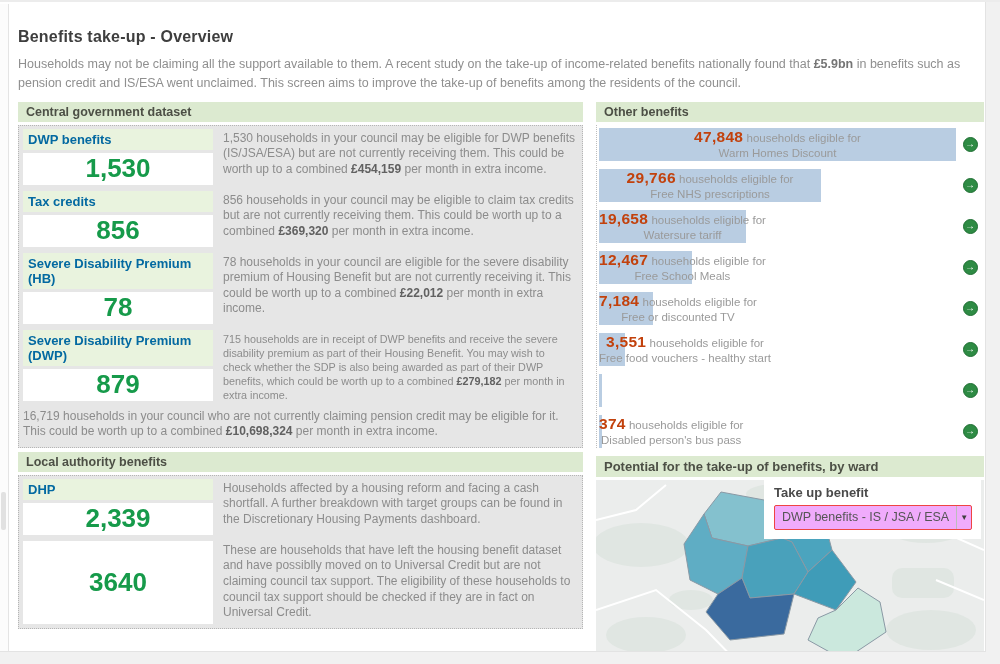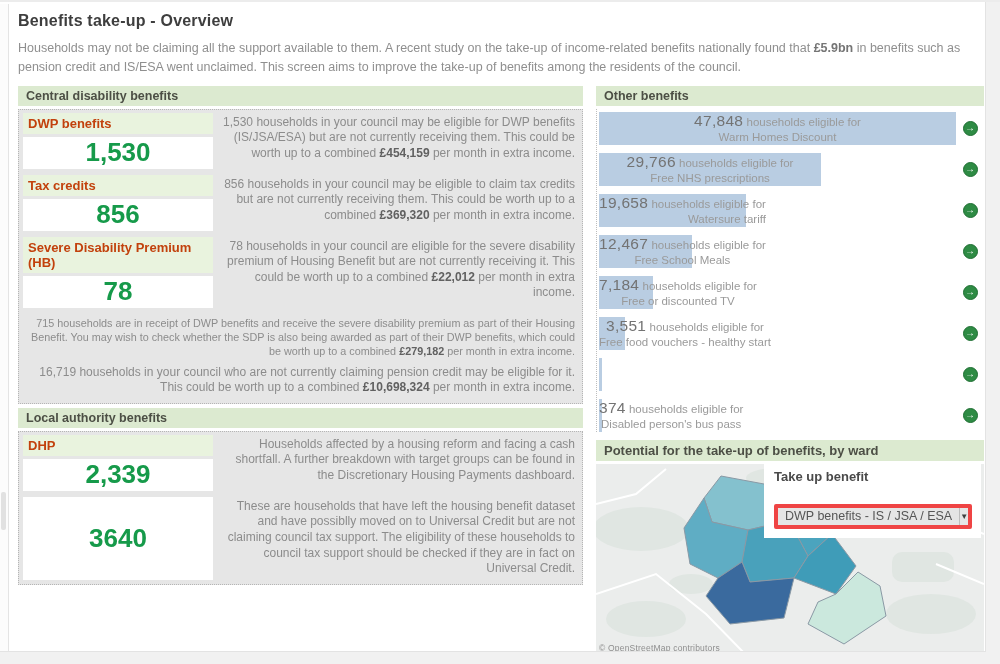--- a/index.html
+++ b/index.html
@@ -9,83 +9,83 @@
   }
   .frame{position:absolute;inset:0;border-top:2px solid #ececec;}
   
   .left-rail{position:absolute;left:0;top:2px;bottom:13px;width:8px;background:#fcfcfc;border-right:1px solid #e4e4e4;}
   .left-thumb{position:absolute;left:1px;top:488px;width:5px;height:38px;background:#e1e1e1;border-radius:2px;}
   .vscroll{position:absolute;right:0;top:0;bottom:0;width:14px;background:#f1f1f1;border-left:1px solid #e3e3e3;}
   .hscroll{position:absolute;left:0;right:14px;bottom:0;height:12px;background:#f1f1f1;border-top:1px solid #e3e3e3;}
 
   .content{position:absolute;left:9px;top:2px;right:15px;bottom:13px;background:#fff;padding:6px 0 0 9px;box-sizing:border-box;}
 
-  .page-title{font-size:16px;font-weight:bold;color:#3e3e3e;margin:2px 0 9px 0;letter-spacing:.2px;}
+  .page-title{font-size:16px;font-weight:bold;color:#3e3e3e;margin:18px 0 9px 0;letter-spacing:.2px;}
   .intro{font-size:12.5px;color:#8f8f8f;line-height:1.5;width:956px;margin:0 0 9px 0;}
   .intro b{color:#757575;}
 
   .main{display:flex;gap:13px;}
   .col-left{width:565px;flex:none;}
   .col-right{width:388px;flex:none;}
 
   .section-bar{background:#dcead0;color:#4c4f45;font-weight:bold;font-size:12.5px;padding:3px 8px;box-sizing:border-box;}
   .col-left .section-bar{margin-bottom:3px;}
 
   .group{background:#e6e6e6;border:1px dotted #b5b5b5;padding:3px 5px 2px 4px;margin-bottom:4px;}
 
   .b-row{display:flex;gap:10px;}
   .b-left{width:190px;flex:none;display:flex;flex-direction:column;}
-  .b-label{background:#e9f3de;font-weight:bold;font-size:13px;color:#c2410c;padding:3px 5px;margin-bottom:3px;}
+  .b-label{background:#e9f3de;font-weight:bold;font-size:13px;color:#0369a1;padding:3px 5px;margin-bottom:3px;}
   .b-value{background:#fff;flex:1;min-height:32px;display:flex;align-items:center;justify-content:center;
            font-size:26px;font-weight:bold;color:#169a4a;margin-bottom:6px;}
   .b-row:last-child .b-value{margin-bottom:2px;}
-  .b-desc{flex:1;font-size:12px;color:#8c8c8c;line-height:1.3;padding:2px 2px 5px 0;text-align:right;}
+  .b-desc{flex:1;font-size:12px;color:#8c8c8c;line-height:1.3;padding:2px 2px 5px 0;}
   .b-desc b{color:#616161;}
   .b-desc.small{font-size:10.8px;line-height:1.3;}
 
   
   .bars{border-left:1px dotted #bdbdbd;padding:3px 0 0 2px;margin-top:3px;}
   .bar-row{display:flex;align-items:center;height:33px;margin-bottom:8px;}
   .bar-area{position:relative;flex:1;height:33px;}
   .bar-fill{position:absolute;left:0;top:0;bottom:0;background:#b9cde2;}
   .bar-text{position:relative;width:max-content;text-align:center;padding-top:1px;}
   .bar-text .l1{font-size:11.5px;color:#9a9a9a;line-height:16px;white-space:nowrap;}
-  .bar-text .num{font-size:15.5px;font-weight:normal;color:#737373;letter-spacing:.3px;}
+  .bar-text .num{font-size:15.5px;font-weight:bold;color:#c2410c;letter-spacing:.3px;}
   .bar-text .l2{font-size:11.5px;color:#9a9a9a;line-height:15px;white-space:nowrap;}
   .go-btn{width:28px;flex:none;display:flex;justify-content:center;cursor:pointer;}
   .go-circle{width:15px;height:15px;border-radius:50%;background:#2e8b44;border:1px solid #1f6f33;
              color:#fff;display:flex;align-items:center;justify-content:center;
              font-size:10px;font-weight:bold;line-height:1;box-sizing:border-box;}
 
   
   .map-bar{margin-top:1px;font-size:13px;}
   .map{position:relative;height:191px;background:#ebedec;overflow:hidden;margin-top:3px;}
   .map svg{position:absolute;inset:0;display:block;}
   .map-filter{position:absolute;top:0;right:3px;background:#fff;padding:5px 9px 9px 10px;}
-  .mf-label{font-weight:bold;font-size:13px;color:#4a4a4a;margin-bottom:20px;}
-  .mf-select{width:198px;height:25px;border:4px solid #ef4444;border-radius:2px;display:flex;align-items:center;background:#e5e5e5;box-sizing:border-box;cursor:pointer;}
+  .mf-label{font-weight:bold;font-size:13px;color:#4a4a4a;margin-bottom:5px;}
+  .mf-select{width:198px;height:25px;border:1px solid #ef4444;border-radius:2px;display:flex;align-items:center;background:#f0abfc;box-sizing:border-box;cursor:pointer;}
   .mf-text{flex:1;font-size:12.5px;color:#555;padding:0 7px;white-space:nowrap;}
   .mf-caret{width:26px;height:100%;border-left:1px solid #bdbdbd;display:flex;align-items:center;justify-content:center;}
   .mf-caret span{font-size:8px;color:#3e3e3e;}
   .attribution{position:absolute;left:3px;bottom:2px;font-size:8.5px;color:#8e8e8e;letter-spacing:.2px;}
 </style>
 </head>
 <body>
 
 <div class="frame">
   <div class="content">
 
     <div class="page-title">Benefits take-up - Overview</div>
 
     <div class="intro"><span>Households may not be claiming all the support available to them.  A recent study on the take-up of income-related benefits nationally found that </span><b>£5.9bn</b><span> in benefits such as pension credit and IS/ESA went unclaimed. This screen aims to improve the take-up of benefits among the residents of the council.</span></div>
 
     <div class="main">
 
       <div class="col-left">
-        <div class="section-bar">Central disability benefits</div>
+        <div class="section-bar">Central government dataset</div>
         <div class="group" id="central-rows">
             <div class="b-row">
               <div class="b-left">
                 <div class="b-label">DWP benefits</div>
                 <div class="b-value">1,530</div>
               </div>
               <div class="b-desc"><span>1,530 households in your council may be eligible for DWP benefits (IS/JSA/ESA) but are not currently receiving them. This could be worth up to a combined </span><b>£454,159</b><span> per month in extra income.</span></div>
             </div>
             <div class="b-row">
               <div class="b-left">
@@ -95,20 +95,24 @@
               <div class="b-desc"><span>856 households in your council may be eligible to claim tax credits but are not currently receiving them. This could be worth up to a combined </span><b>£369,320</b><span> per month in extra income.</span></div>
             </div>
             <div class="b-row">
               <div class="b-left">
                 <div class="b-label">Severe Disability Premium (HB)</div>
                 <div class="b-value">78</div>
               </div>
               <div class="b-desc"><span>78 households in your council are eligible for the severe disability premium of Housing Benefit but are not currently receiving it. This could be worth up to a combined </span><b>£22,012</b><span> per month in extra income.</span></div>
             </div>
             <div class="b-row">
+              <div class="b-left">
+                <div class="b-label">Severe Disability Premium (DWP)</div>
+                <div class="b-value">879</div>
+              </div>
               <div class="b-desc small"><span>715 households are in receipt of DWP benefits and receive the severe disability premium as part of their Housing Benefit. You may wish to check whether the SDP is also being awarded as part of their DWP benefits, which could be worth up to a combined </span><b>£279,182</b><span> per month in extra income.</span></div>
             </div>
             <div class="b-row">
               <div class="b-desc"><span>16,719 households in your council who are not currently claiming pension credit may be eligible for it. This could be worth up to a combined </span><b>£10,698,324</b><span> per month in extra income.</span></div>
             </div>
           </div>
 
         <div class="section-bar">Local authority benefits</div>
         <div class="group" id="local-rows">
             <div class="b-row">
@@ -150,21 +154,21 @@
                   <div class="l2">Free NHS prescriptions</div>
                 </div>
               </div>
               <div class="go-btn">
                 <span class="go-circle">→</span>
               </div>
             </div>
             <div class="bar-row">
               <div class="bar-area">
                 <div class="bar-fill" style="width: 41.08%;"></div>
-                <div class="bar-text" style="min-width: 41.08%; text-align: right;">
+                <div class="bar-text" style="min-width: 41.08%;">
                   <div class="l1"><span class="num">19,658</span> <span class="suf">households eligible for</span></div>
                   <div class="l2">Watersure tariff</div>
                 </div>
               </div>
               <div class="go-btn">
                 <span class="go-circle">→</span>
               </div>
             </div>
             <div class="bar-row">
               <div class="bar-area">

